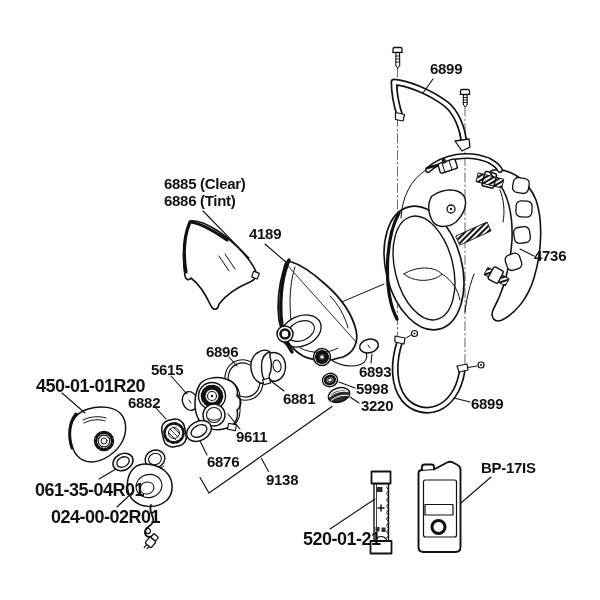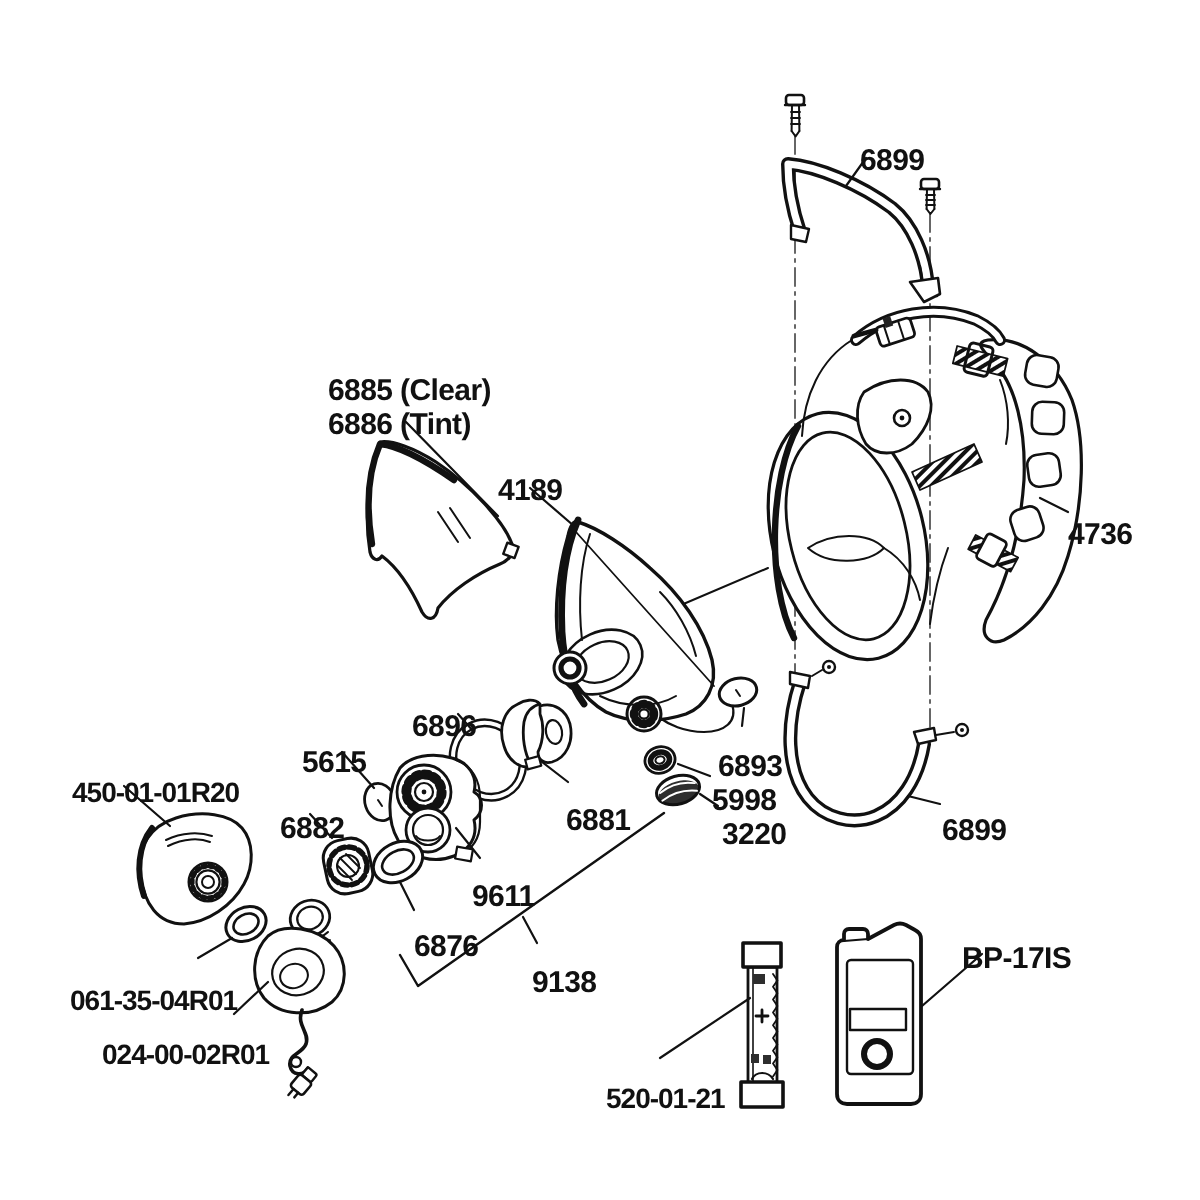--- a/index.html
+++ b/index.html
@@ -1,21 +1,21 @@
 <!DOCTYPE html>
 <html><head>
 <meta charset="utf-8">
 <style>
   html,body{margin:0;padding:0;background:#fff;}
   #canvas{position:relative;width:600px;height:600px;background:#fff;overflow:hidden;
           font-family:"Liberation Sans",sans-serif;}
   #art{position:absolute;left:0;top:0;}
   .lbl{position:absolute;font:700 15px "Liberation Sans",sans-serif;color:#111;
-       letter-spacing:-0.3px;white-space:nowrap;line-height:1.05;margin-top:12px;}
-  .lbl.small{font-size:14px;letter-spacing:-0.5px;}
+       letter-spacing:-0.3px;white-space:nowrap;line-height:1.05;}
+  .lbl.small{font-size:18px;letter-spacing:-0.5px;}
 </style>
 </head>
 <body>
 
 <div id="canvas">
 
 <svg id="art" width="600" height="600" viewBox="0 0 600 600" fill="none" stroke-linecap="round" stroke-linejoin="round">
   <defs>
     <pattern id="hatch" patternUnits="userSpaceOnUse" width="4" height="4" patternTransform="rotate(45)">
       <rect width="4" height="4" fill="#ffffff"></rect>
@@ -262,21 +262,21 @@
   </g>
 </svg>
 
 <div class="lbl" style="left:430px;top:61px">6899</div>
 <div class="lbl" style="left:164px;top:176px">6885 (Clear)</div>
 <div class="lbl" style="left:164px;top:193px">6886 (Tint)</div>
 <div class="lbl" style="left:249px;top:226px">4189</div>
 <div class="lbl" style="left:534px;top:248px">4736</div>
 <div class="lbl" style="left:206px;top:344px">6896</div>
 <div class="lbl" style="left:151px;top:362px">5615</div>
-<div class="lbl" style="left:140px;top:395px">6882</div>
+<div class="lbl" style="left:128px;top:395px">6882</div>
 <div class="lbl" style="left:283px;top:391px">6881</div>
 <div class="lbl" style="left:359px;top:364px">6893</div>
 <div class="lbl" style="left:356px;top:381px">5998</div>
 <div class="lbl" style="left:361px;top:398px">3220</div>
 <div class="lbl" style="left:236px;top:429px">9611</div>
 <div class="lbl" style="left:207px;top:454px">6876</div>
 <div class="lbl" style="left:266px;top:472px">9138</div>
 <div class="lbl" style="left:471px;top:396px">6899</div>
 <div class="lbl small" style="left:36px;top:377px">450-01-01R20</div>
 <div class="lbl small" style="left:35px;top:481px">061-35-04R01</div>

